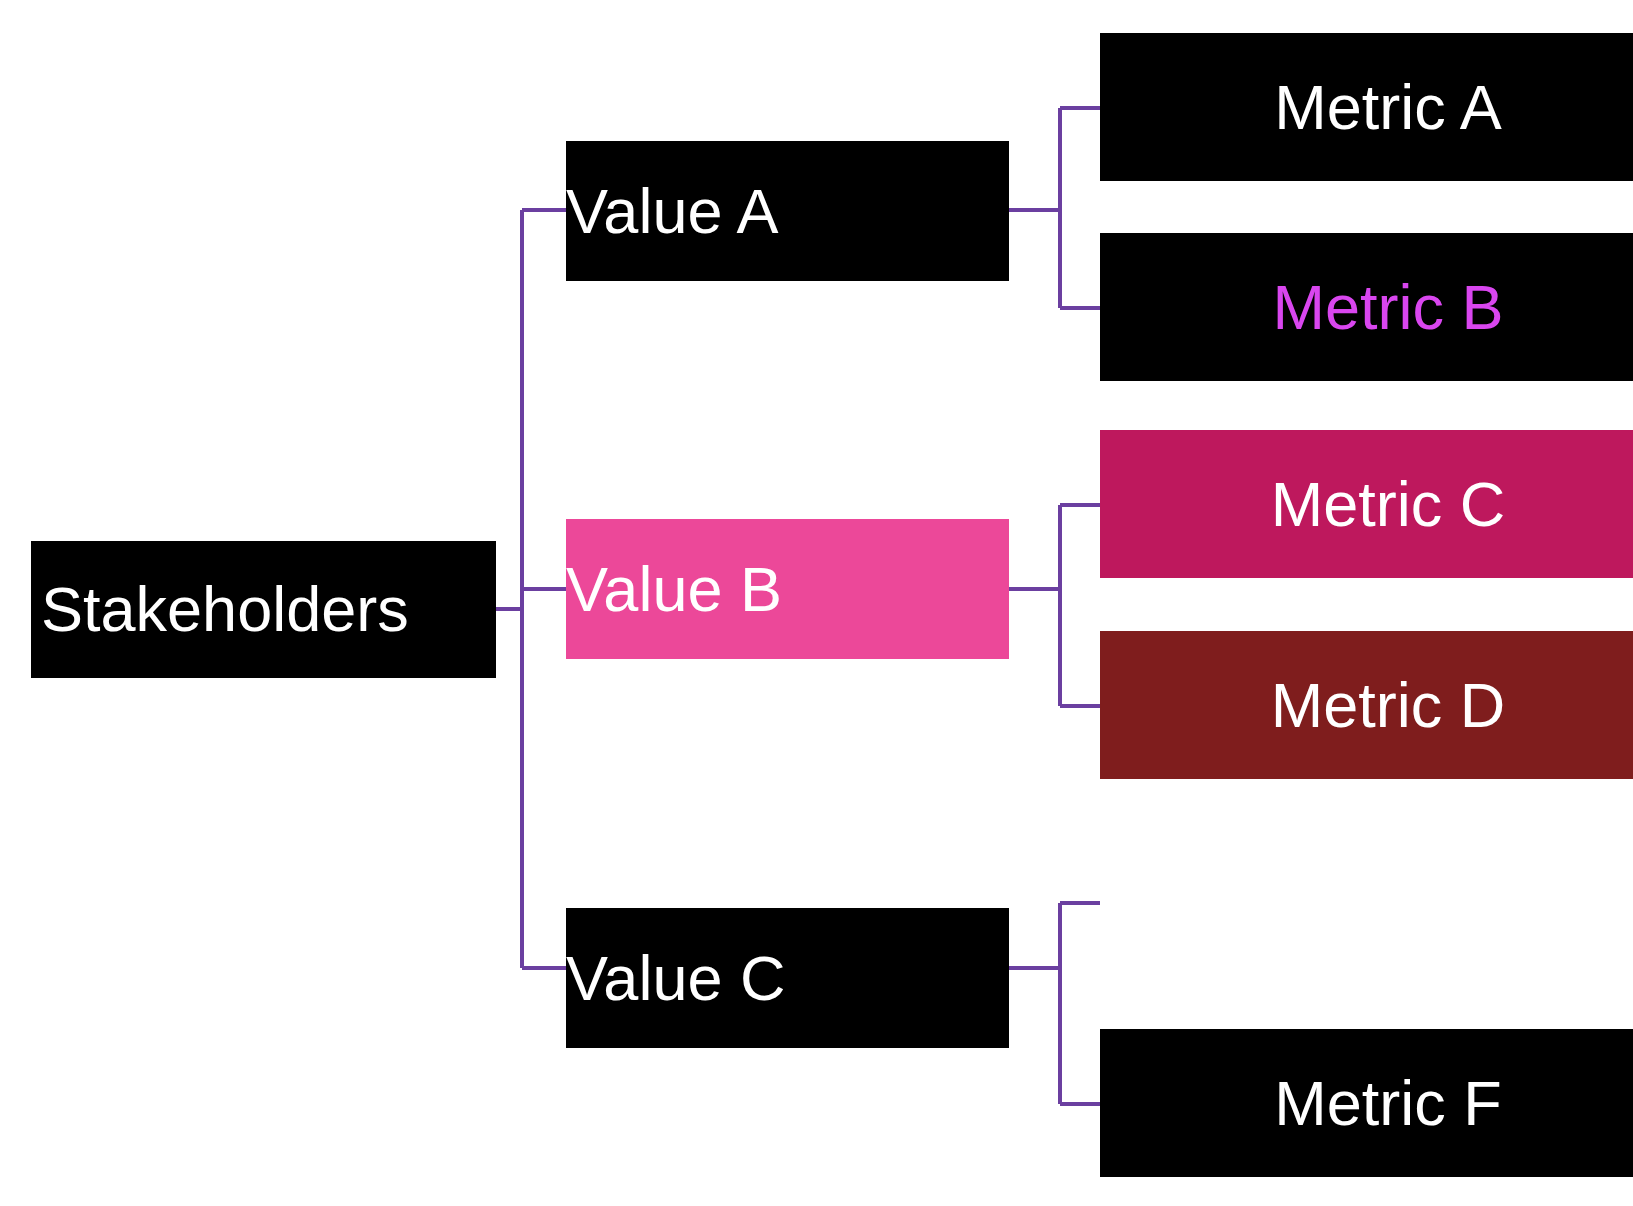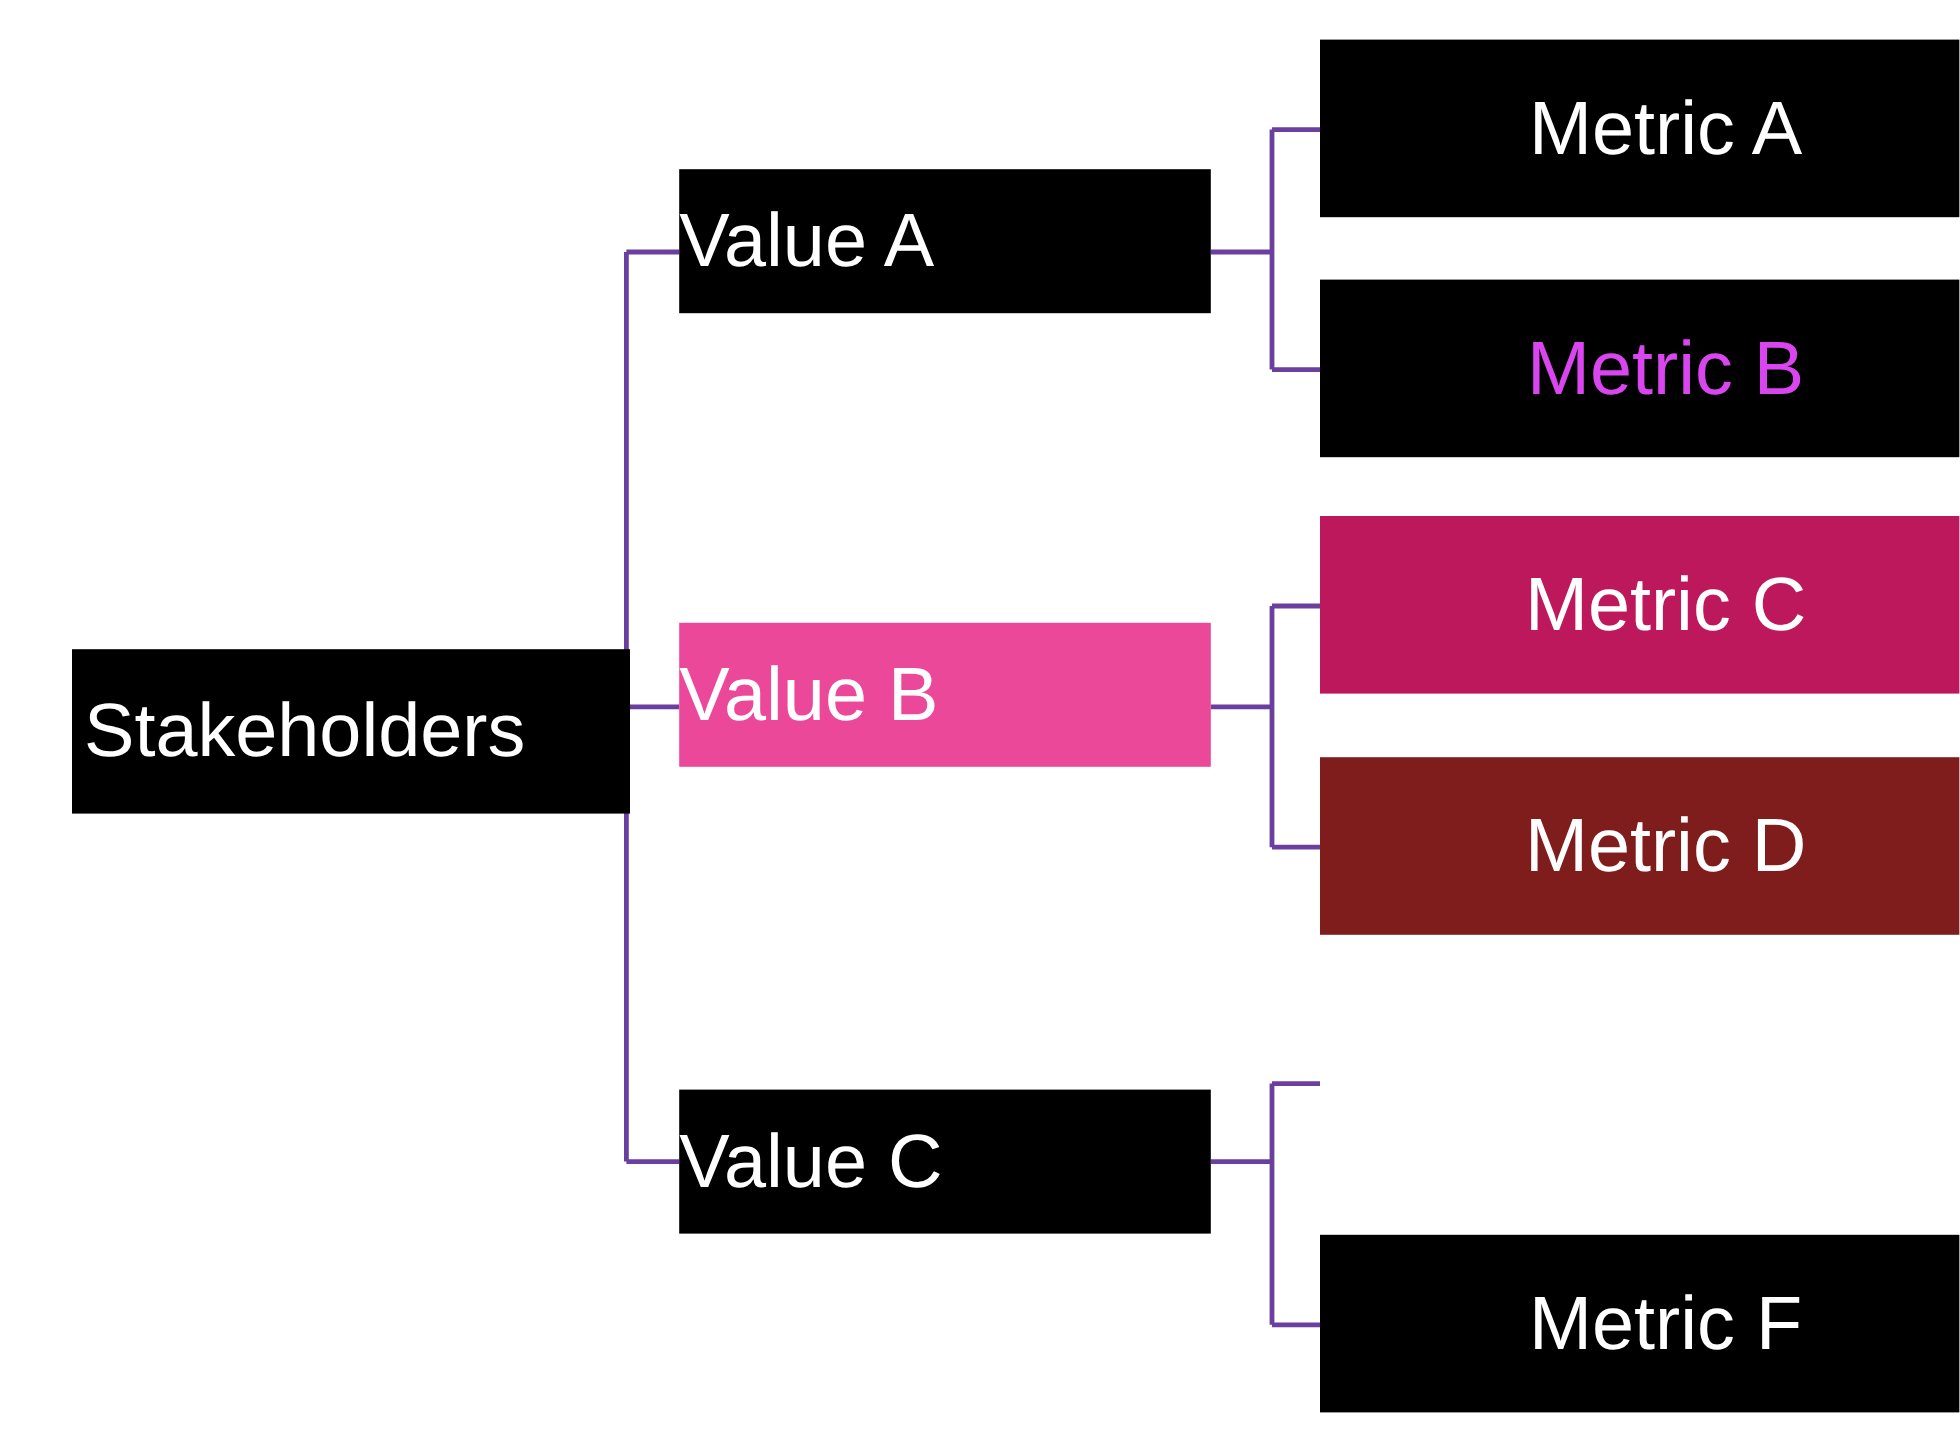--- a/index.html
+++ b/index.html
@@ -47,21 +47,21 @@
     top: 541px;
     width: 465px;
     height: 137px;
     justify-content: flex-start;
     padding-left: 10px;
     font-size: 63px;
   }
   
   .node-value {
     width: 443px;
-    height: 120px;
+    height: 140px;
     justify-content: center;
     font-size: 63px;
   }
   .node-value-a { left: 566px;  top: 141px; }
   .node-value-b { left: 566px;  top: 519px; }
   .node-value-c { left: 566px;  top: 908px; }
   
   .node-metric {
     left: 1100px;
     width: 576px;
@@ -106,21 +106,21 @@
       <path d="M 1060 706 L 1100 706"></path>
 
       <path d="M 1009 968 L 1060 968"></path>
       <path d="M 1060 903 L 1060 1104"></path>
       <path d="M 1060 903 L 1100 903"></path>
       <path d="M 1060 1104 L 1100 1104"></path>
 
     </g>
   </svg>
 
-  <div class="node node-root" style="background: rgb(0, 0, 0); color: rgb(255, 255, 255); margin-left: 29px;">
+  <div class="node node-root" style="background: rgb(0, 0, 0); color: rgb(255, 255, 255);">
     <span class="node-label">Stakeholders</span>
   </div>
 
   <div class="node node-value node-value-a" style="background: rgb(0, 0, 0); color: rgb(255, 255, 255);">
     <span class="node-label">Value A</span>
   </div>
   <div class="node node-value node-value-b" style="background: #ec4899; color: rgb(255, 255, 255);">
     <span class="node-label">Value B</span>
   </div>
   <div class="node node-value node-value-c" style="background: rgb(0, 0, 0); color: rgb(255, 255, 255);">

